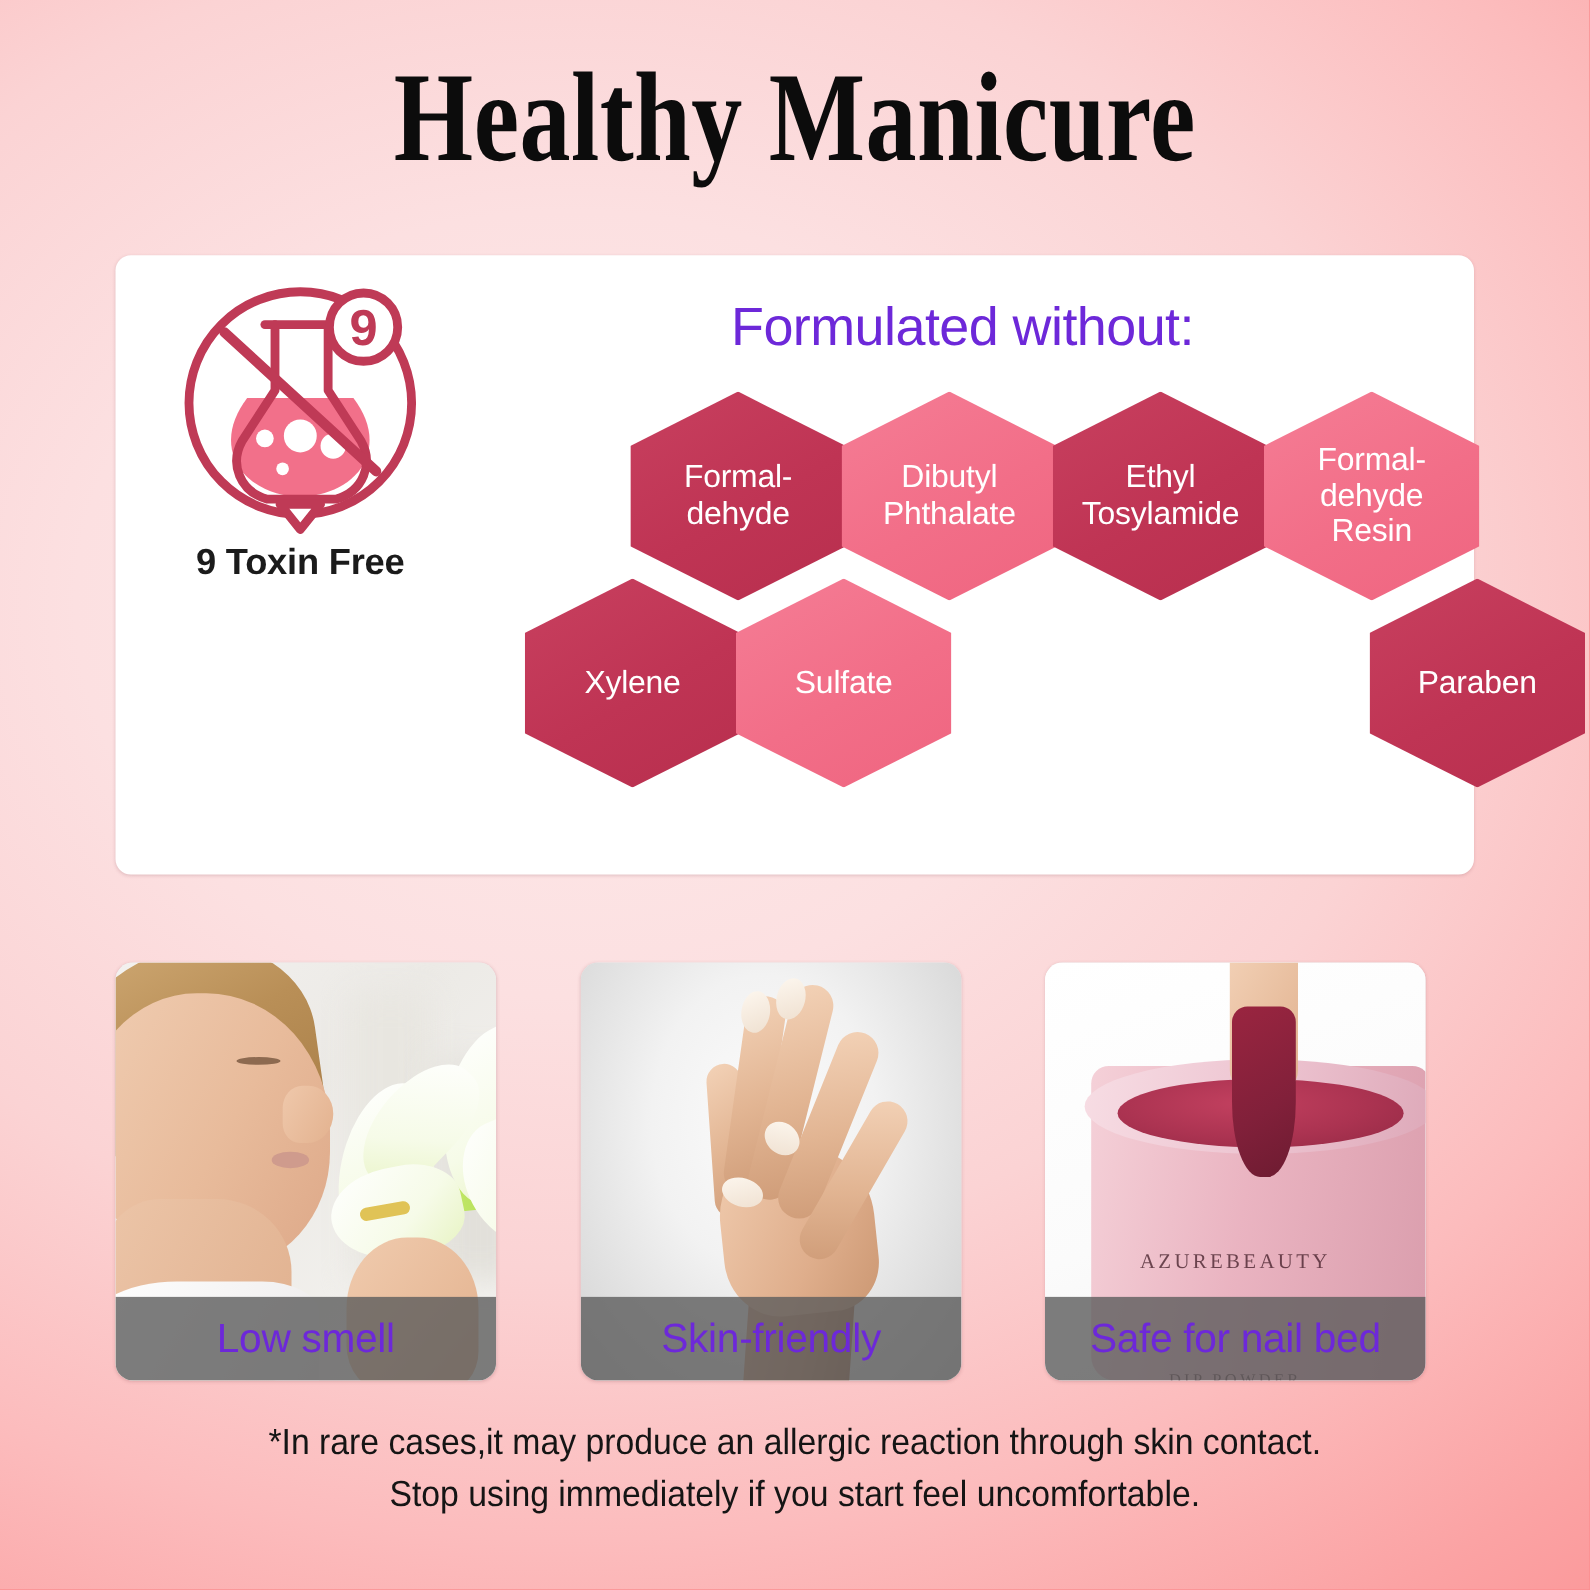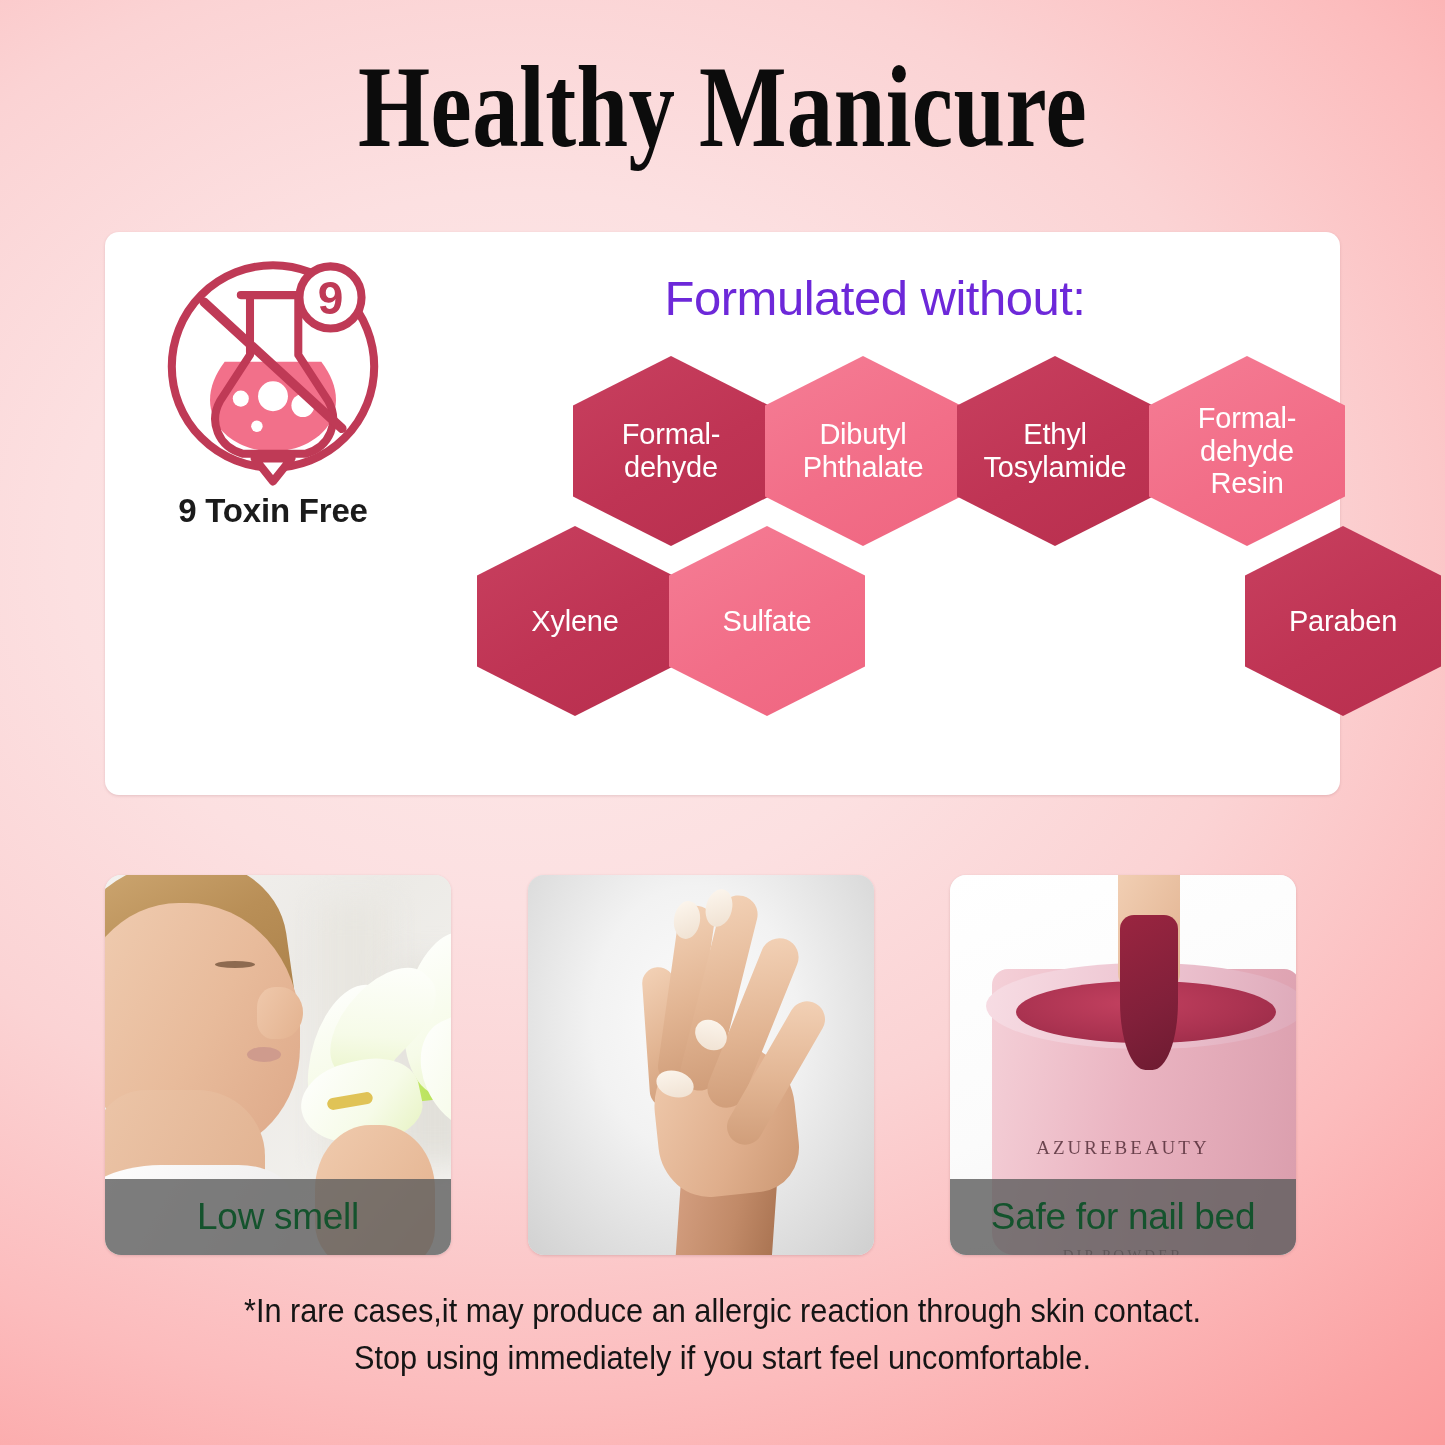--- a/index.html
+++ b/index.html
@@ -121,21 +121,21 @@
   .pcard:nth-of-type(3) { left: 845px; }
   .pscene { position: absolute; inset: 0; overflow: hidden; }
   .caption {
     position: absolute;
     left: 0; right: 0; bottom: 0;
     height: 76px;
     background: rgba(92,92,92,0.80);
     display: flex;
     align-items: center;
     justify-content: center;
-    color: #14532d;
+    color: #6d28d9;
     font-size: 37px;
     letter-spacing: -0.3px;
     z-index: 9;
   }
 
   
   .s1 { background: linear-gradient(135deg,#f3f1ef 0%, #eceae6 40%, #f6f5f2 100%); }
   .s1 .blur-a { position:absolute; left:215px; top:30px; width:70px; height:260px; background:#e8e6e0; filter:blur(14px);}
   .s1 .blur-b { position:absolute; left:290px; top:90px; width:80px; height:200px; background:#e2e0da; filter:blur(16px);}
   .s1 .hair {
@@ -354,20 +354,21 @@
         <div class="palm"></div>
         <div class="fing f1"></div>
           <div class="fing f2"></div>
         <div class="fing f3"></div>
           <div class="fing f4"></div>
         <div class="nail n1"></div>
           <div class="nail n2"></div>
         <div class="nail n3"></div>
           <div class="nail n4"></div>
       </div>
+      <div class="caption">Skin-friendly</div>
     </div>
 
     <div class="pcard">
       <div class="pscene s3">
         <div class="jar"></div>
         <div class="rim"></div>
         <div class="powder"></div>
         <div class="finger"></div>
         <div class="tipnail"></div>
         <div class="lbl lbl1">AZUREBEAUTY</div>

